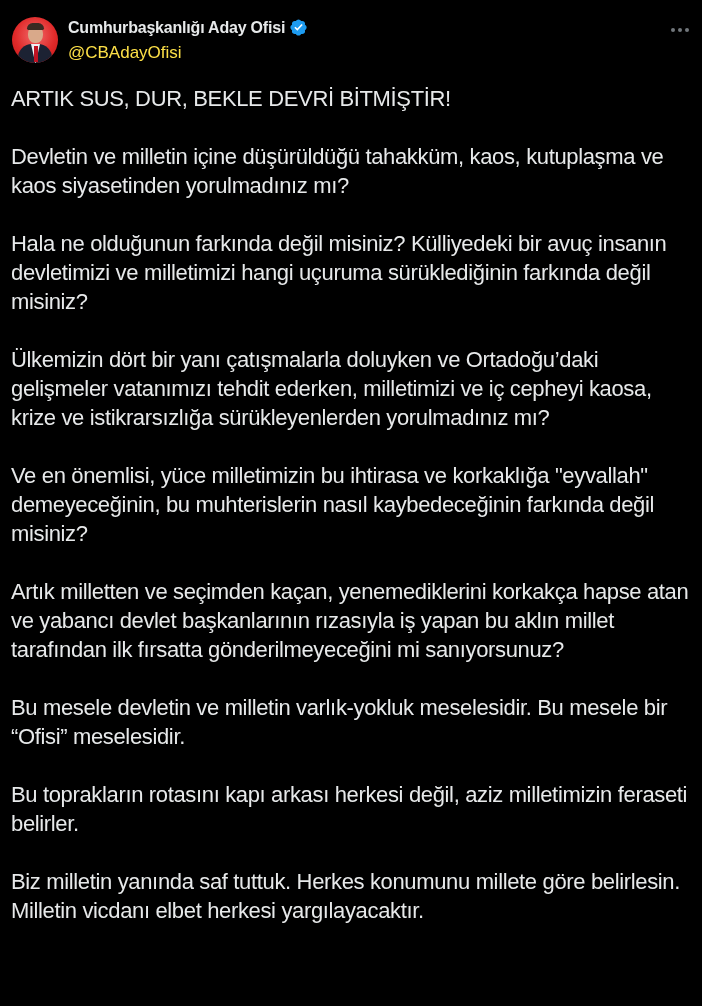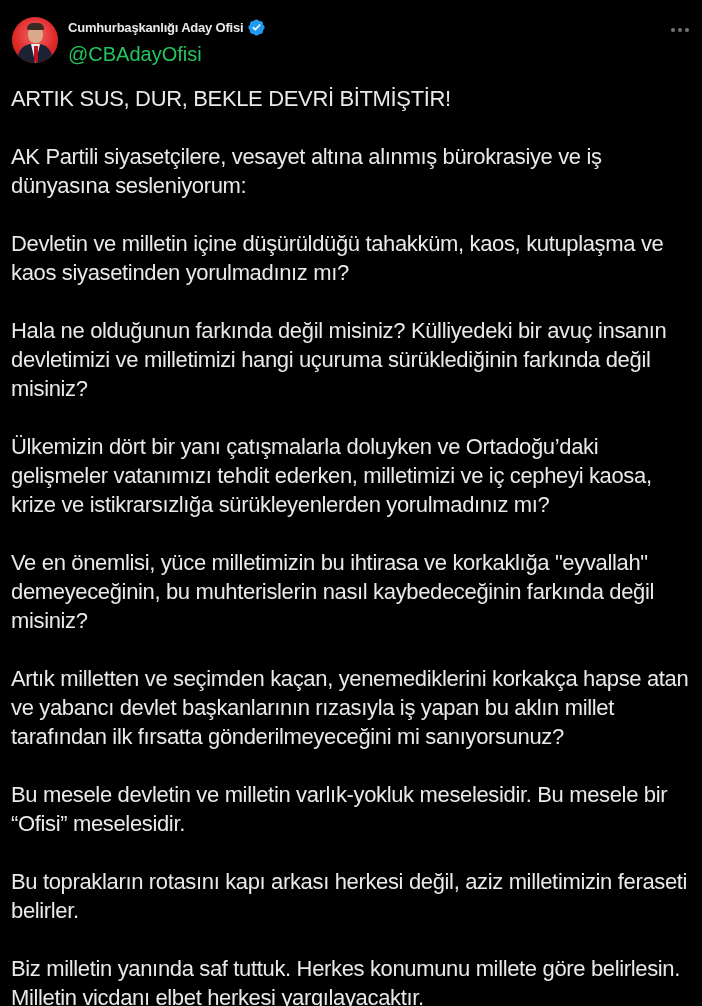--- a/index.html
+++ b/index.html
@@ -40,28 +40,28 @@
   }
   .avatar .tie {
     position: absolute; left: 22px; top: 29px; width: 4px; height: 16px;
     background: #c01222;
   }
   .name-row {
     position: absolute; left: 68px; top: 18px;
     display: flex; align-items: center; gap: 4px;
   }
   .display-name {
-    font-size: 13px; font-weight: bold; color: #e7e9ea; letter-spacing: -0.2px;
+    font-size: 16px; font-weight: bold; color: #e7e9ea; letter-spacing: -0.2px;
   }
   .verified {
     width: 19px; height: 19px; display: inline-block;
   }
   .handle {
     position: absolute; left: 68px; top: 43px;
-    font-size: 20px; color: #22c55e;
+    font-size: 17px; color: #fde047;
   }
   .more {
     position: absolute; left: 666px; top: 20px; width: 28px; height: 20px;
     display: flex; align-items: center; justify-content: center; gap: 3px;
     cursor: pointer;
   }
   .more span {
     width: 4px; height: 4px; border-radius: 50%; background: #71767b; display: block;
   }
   .tweet-body {
@@ -93,21 +93,20 @@
   <div class="handle">@CBAdayOfisi</div>
   <div class="more">
     <span></span>
     <span></span>
     <span></span>
   </div>
 </div>
 
 <div class="tweet-body">
   <p class="para">ARTIK SUS, DUR, BEKLE DEVRİ BİTMİŞTİR!</p>
-  <p class="para">AK Partili siyasetçilere, vesayet altına alınmış bürokrasiye ve iş dünyasına sesleniyorum:</p>
   <p class="para">Devletin ve milletin içine düşürüldüğü tahakküm, kaos, kutuplaşma ve kaos siyasetinden yorulmadınız mı?</p>
   <p class="para">Hala ne olduğunun farkında değil misiniz? Külliyedeki bir avuç insanın devletimizi ve milletimizi hangi uçuruma sürüklediğinin farkında değil misiniz?</p>
   <p class="para">Ülkemizin dört bir yanı çatışmalarla doluyken ve Ortadoğu’daki gelişmeler vatanımızı tehdit ederken, milletimizi ve iç cepheyi kaosa, krize ve istikrarsızlığa sürükleyenlerden yorulmadınız mı?</p>
   <p class="para">Ve en önemlisi, yüce milletimizin bu ihtirasa ve korkaklığa "eyvallah" demeyeceğinin, bu muhterislerin nasıl kaybedeceğinin farkında değil misiniz?</p>
   <p class="para">Artık milletten ve seçimden kaçan, yenemediklerini korkakça hapse atan ve yabancı devlet başkanlarının rızasıyla iş yapan bu aklın millet tarafından ilk fırsatta gönderilmeyeceğini mi sanıyorsunuz?</p>
   <p class="para">Bu mesele devletin ve milletin varlık-yokluk meselesidir. Bu mesele bir “Ofisi” meselesidir.</p>
   <p class="para">Bu toprakların rotasını kapı arkası herkesi değil, aziz milletimizin feraseti belirler.</p>
   <p class="para">Biz milletin yanında saf tuttuk. Herkes konumunu millete göre belirlesin. Milletin vicdanı elbet herkesi yargılayacaktır.</p>
 </div>
 

